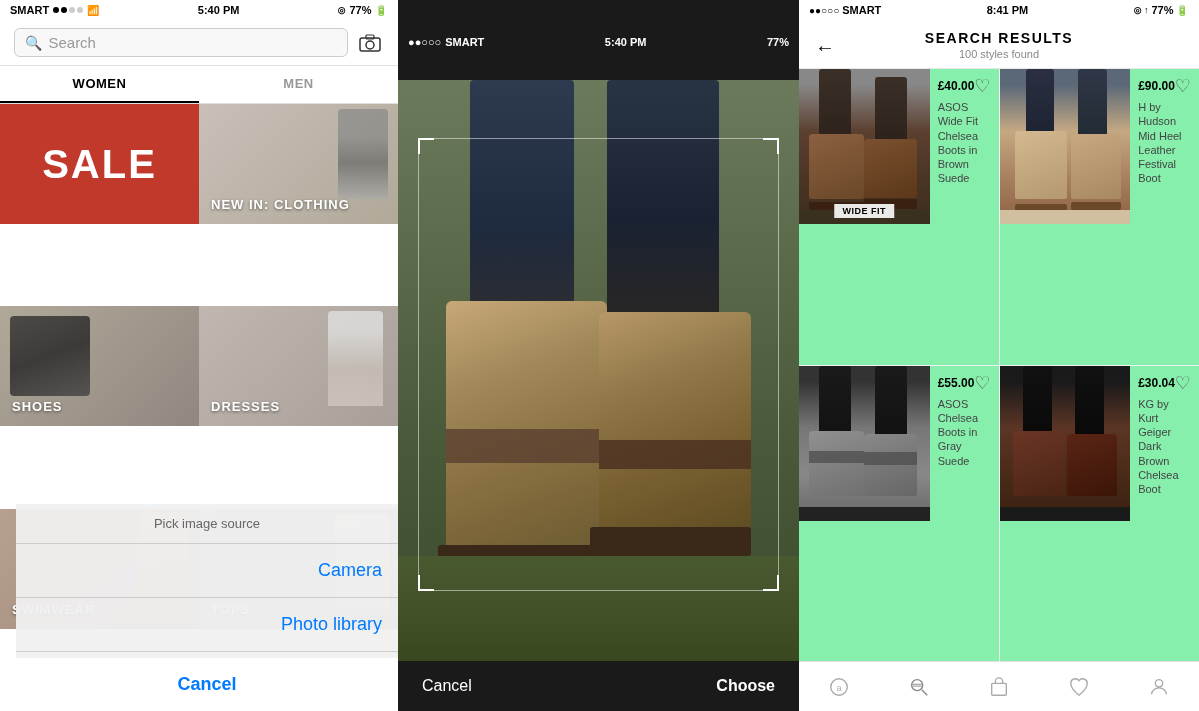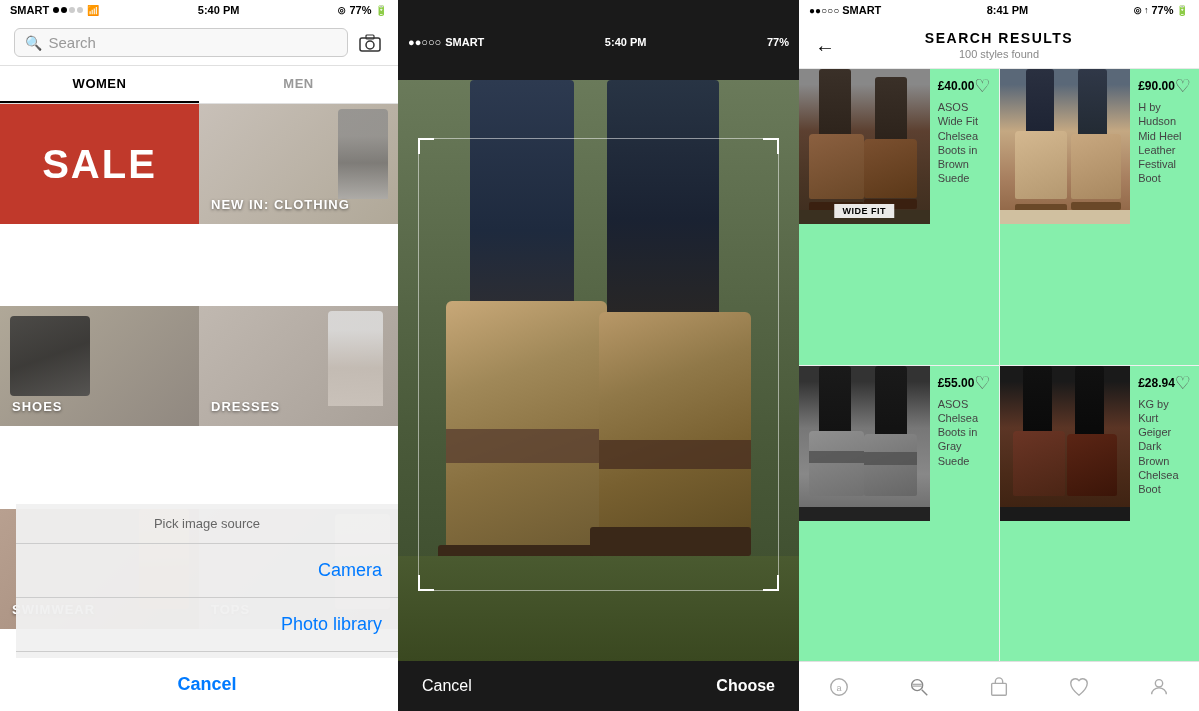--- a/index.html
+++ b/index.html
@@ -656,21 +656,21 @@
         <div class="thumb-boot-dark">
           <div style="position:absolute;left:18%;top:0;width:22%;height:55%;background:linear-gradient(180deg,#111 0%,#080808 100%);border-radius:3px 3px 0 0;"></div>
           <div style="position:absolute;left:58%;top:0;width:22%;height:52%;background:linear-gradient(180deg,#111 0%,#080808 100%);border-radius:3px 3px 0 0;"></div>
           <div style="position:absolute;left:10%;top:42%;width:40%;height:42%;background:linear-gradient(160deg,#6B3525 0%,#4B2515 100%);border-radius:4px 4px 2px 2px;"></div>
           <div style="position:absolute;left:52%;top:44%;width:38%;height:40%;background:linear-gradient(160deg,#5B2515 0%,#3B1508 100%);border-radius:4px 4px 2px 2px;"></div>
           <div style="position:absolute;bottom:0;left:0;right:0;height:9%;background:#1a1a1a;"></div>
         </div>
       </div>
       <div class="result-info">
         <div class="result-price-row">
-          <span class="result-price">£28.94</span>
+          <span class="result-price">£30.04</span>
           <span class="heart-icon">♡</span>
         </div>
         <div class="result-name">KG by Kurt Geiger Dark Brown Chelsea Boot</div>
       </div>
     </div>
 
   </div>
 
   <div class="bottom-nav">
     <div class="nav-item">

